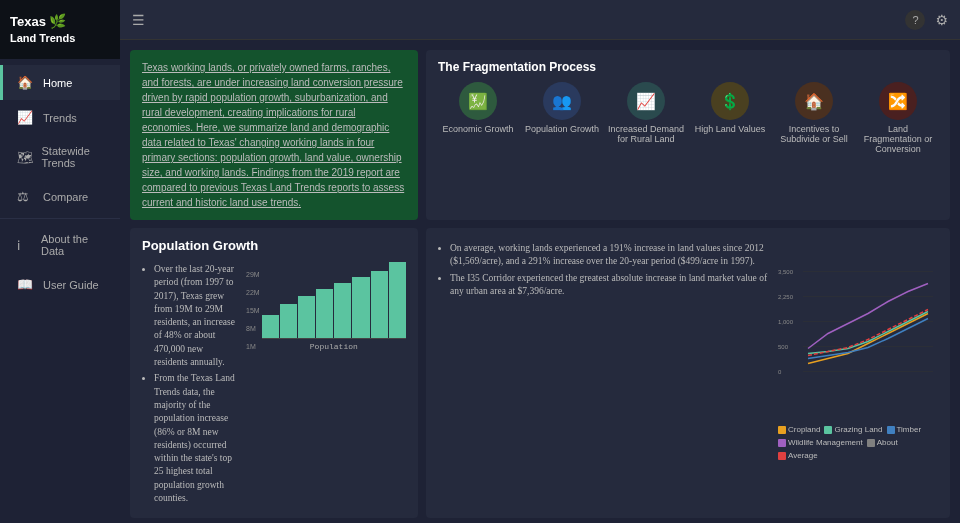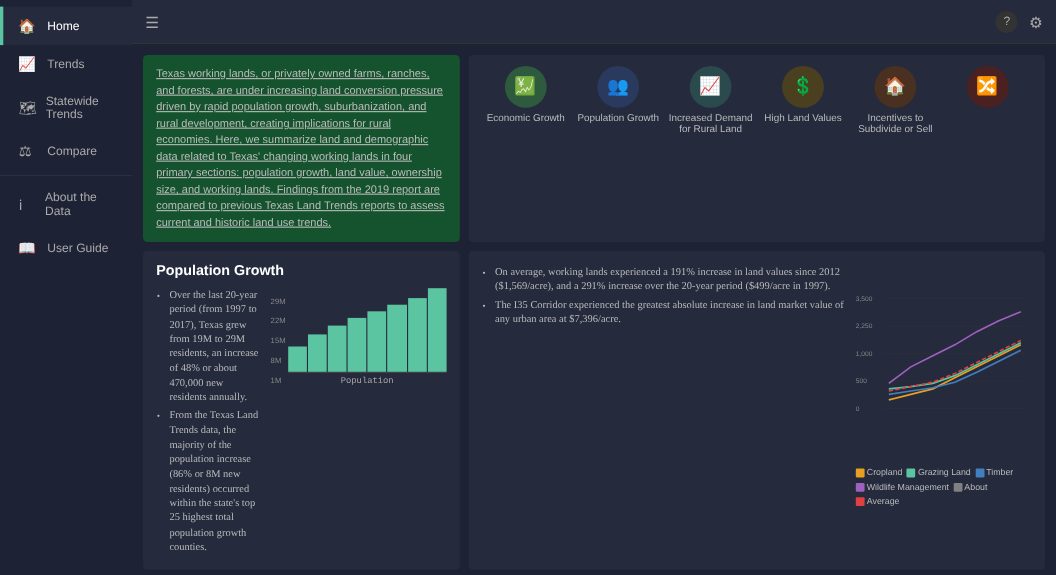--- a/index.html
+++ b/index.html
@@ -214,20 +214,29 @@
 
     
     .intro-banner p {
       line-height: 1.5;
     }
   </style>
 </head>
 <body>
 
 <div id="sidebar">
+  <div id="logo-area">
+    <div>
+      <div id="logo-text">
+        <span>Texas</span>
+        <span style="color:#5bc4a0;font-size:14px;">🌿</span><br>
+        <span style="font-size:11px;">Land Trends</span>
+      </div>
+    </div>
+  </div>
   <div style="padding:6px 0;">
     <div class="nav-item active">
       <span class="nav-icon">🏠</span>
       <span>Home</span>
     </div>
     <div class="nav-item">
       <span class="nav-icon">📈</span>
       <span>Trends</span>
     </div>
     <div class="nav-item">
@@ -262,20 +271,21 @@
     </div>
   </div>
 
   <div id="content">
 
     <div class="intro-banner">
       <p>Texas working lands, or privately owned farms, ranches, and forests, are under increasing land conversion pressure driven by rapid population growth, suburbanization, and rural development, creating implications for rural economies. Here, we summarize land and demographic data related to Texas' changing working lands in four primary sections: population growth, land value, ownership size, and working lands. Findings from the 2019 report are compared to previous Texas Land Trends reports to assess current and historic land use trends.</p>
     </div>
 
     <div class="fragmentation-panel">
+      <div class="panel-title">The Fragmentation Process</div>
       <div class="frag-icons">
         <div class="frag-icon-item">
           <div class="frag-icon-circle circle-green">💹</div>
           <span>Economic Growth</span>
         </div>
         <div class="frag-icon-item">
           <div class="frag-icon-circle circle-blue">👥</div>
           <span>Population Growth</span>
         </div>
         <div class="frag-icon-item">
@@ -285,20 +295,21 @@
         <div class="frag-icon-item">
           <div class="frag-icon-circle circle-yellow">💲</div>
           <span>High Land Values</span>
         </div>
         <div class="frag-icon-item">
           <div class="frag-icon-circle circle-orange">🏠</div>
           <span>Incentives to Subdivide or Sell</span>
         </div>
         <div class="frag-icon-item">
           <div class="frag-icon-circle circle-red">🔀</div>
+          <span>Land Fragmentation or Conversion</span>
         </div>
       </div>
     </div>
 
     <div class="section-panel pop-panel">
       <div class="section-title">Population Growth</div>
       <div class="section-body">
         <div class="section-text">
           <ul>
             <li>Over the last 20-year period (from 1997 to 2017), Texas grew from 19M to 29M residents, an increase of 48% or about 470,000 new residents annually.</li>

